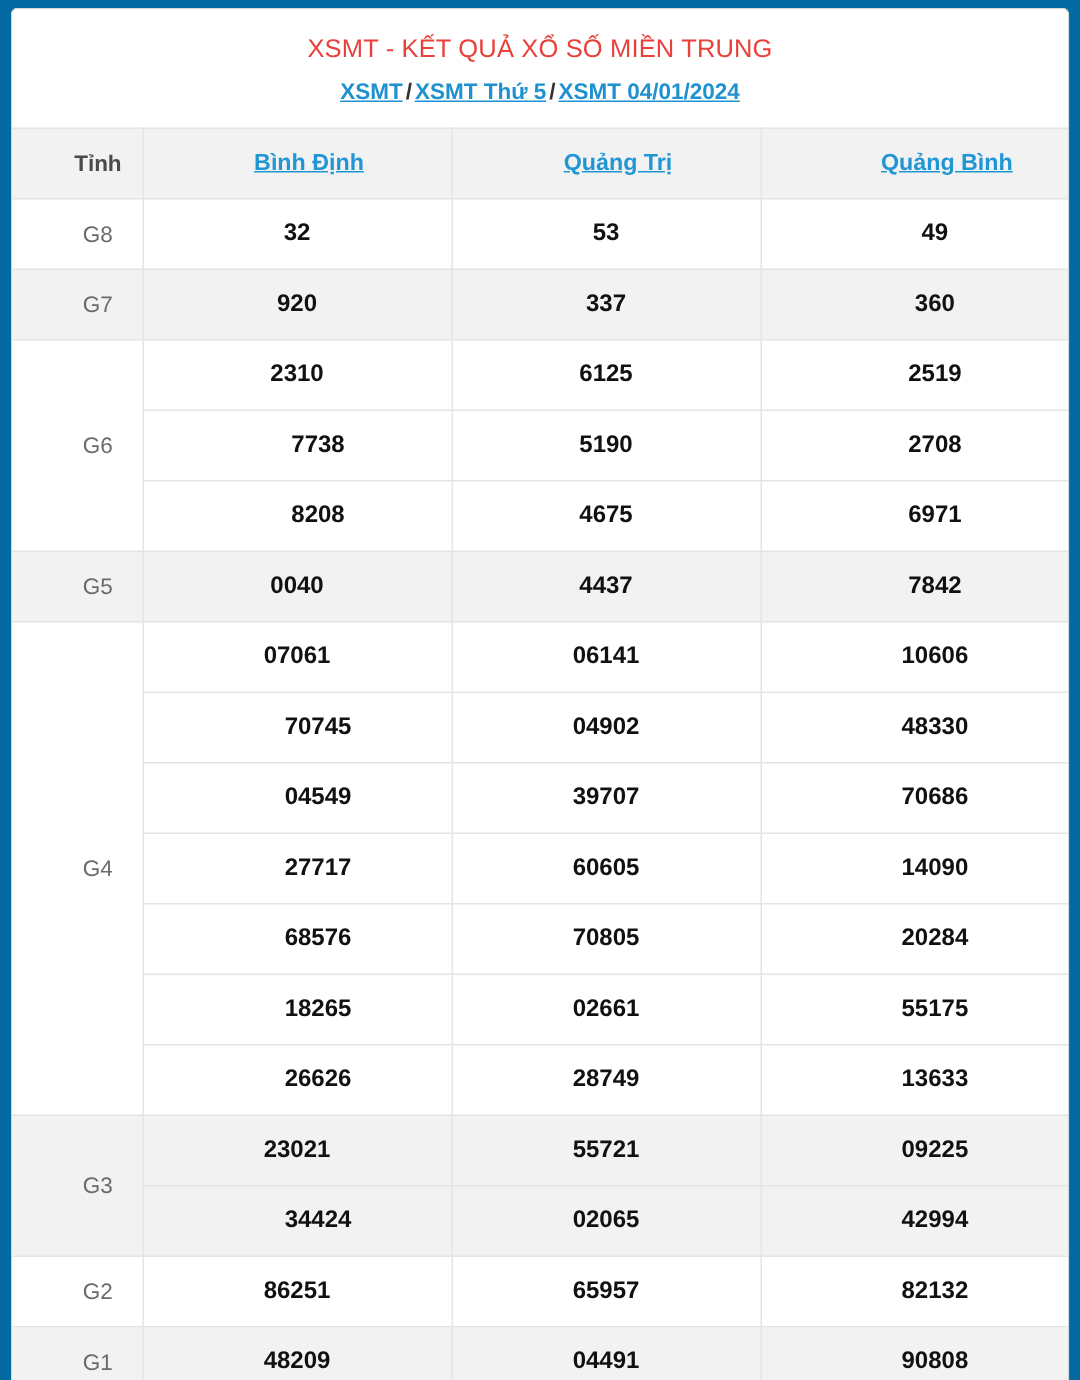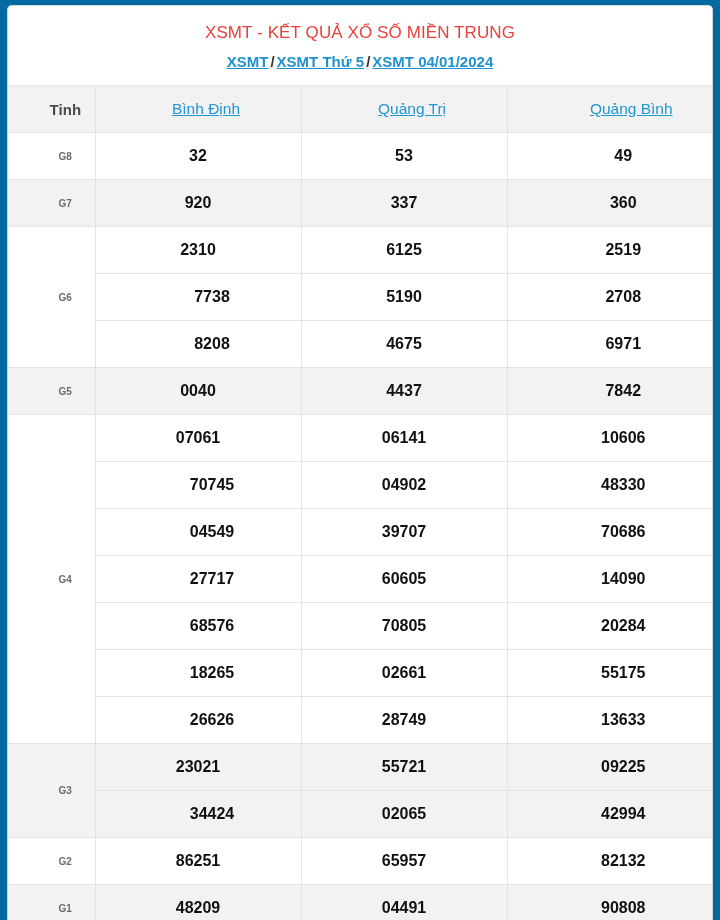--- a/index.html
+++ b/index.html
@@ -95,29 +95,29 @@
     border-bottom: 1px solid #e0e0e0;
   }
   thead th.tinh {
     color: #4a4a4a;
     font-weight: 700;
     font-size: 15px;
   }
   thead th a.prov {
     color: #2196d4;
     text-decoration: underline;
-    font-weight: 400;
+    font-weight: 700;
     font-size: 15.5px;
     margin-left: 16px;
   }
 
   td.lbl {
     color: #6b6b6b;
-    font-size: 10px;
-    font-weight: 700;
+    font-size: 15px;
+    font-weight: 400;
   }
   td.num {
     color: #111111;
     font-size: 16px;
     font-weight: 700;
     height: 44px;
   }
 
   tr.shade td { background: #f2f2f2; }
   tr.plain td { background: #ffffff; }

